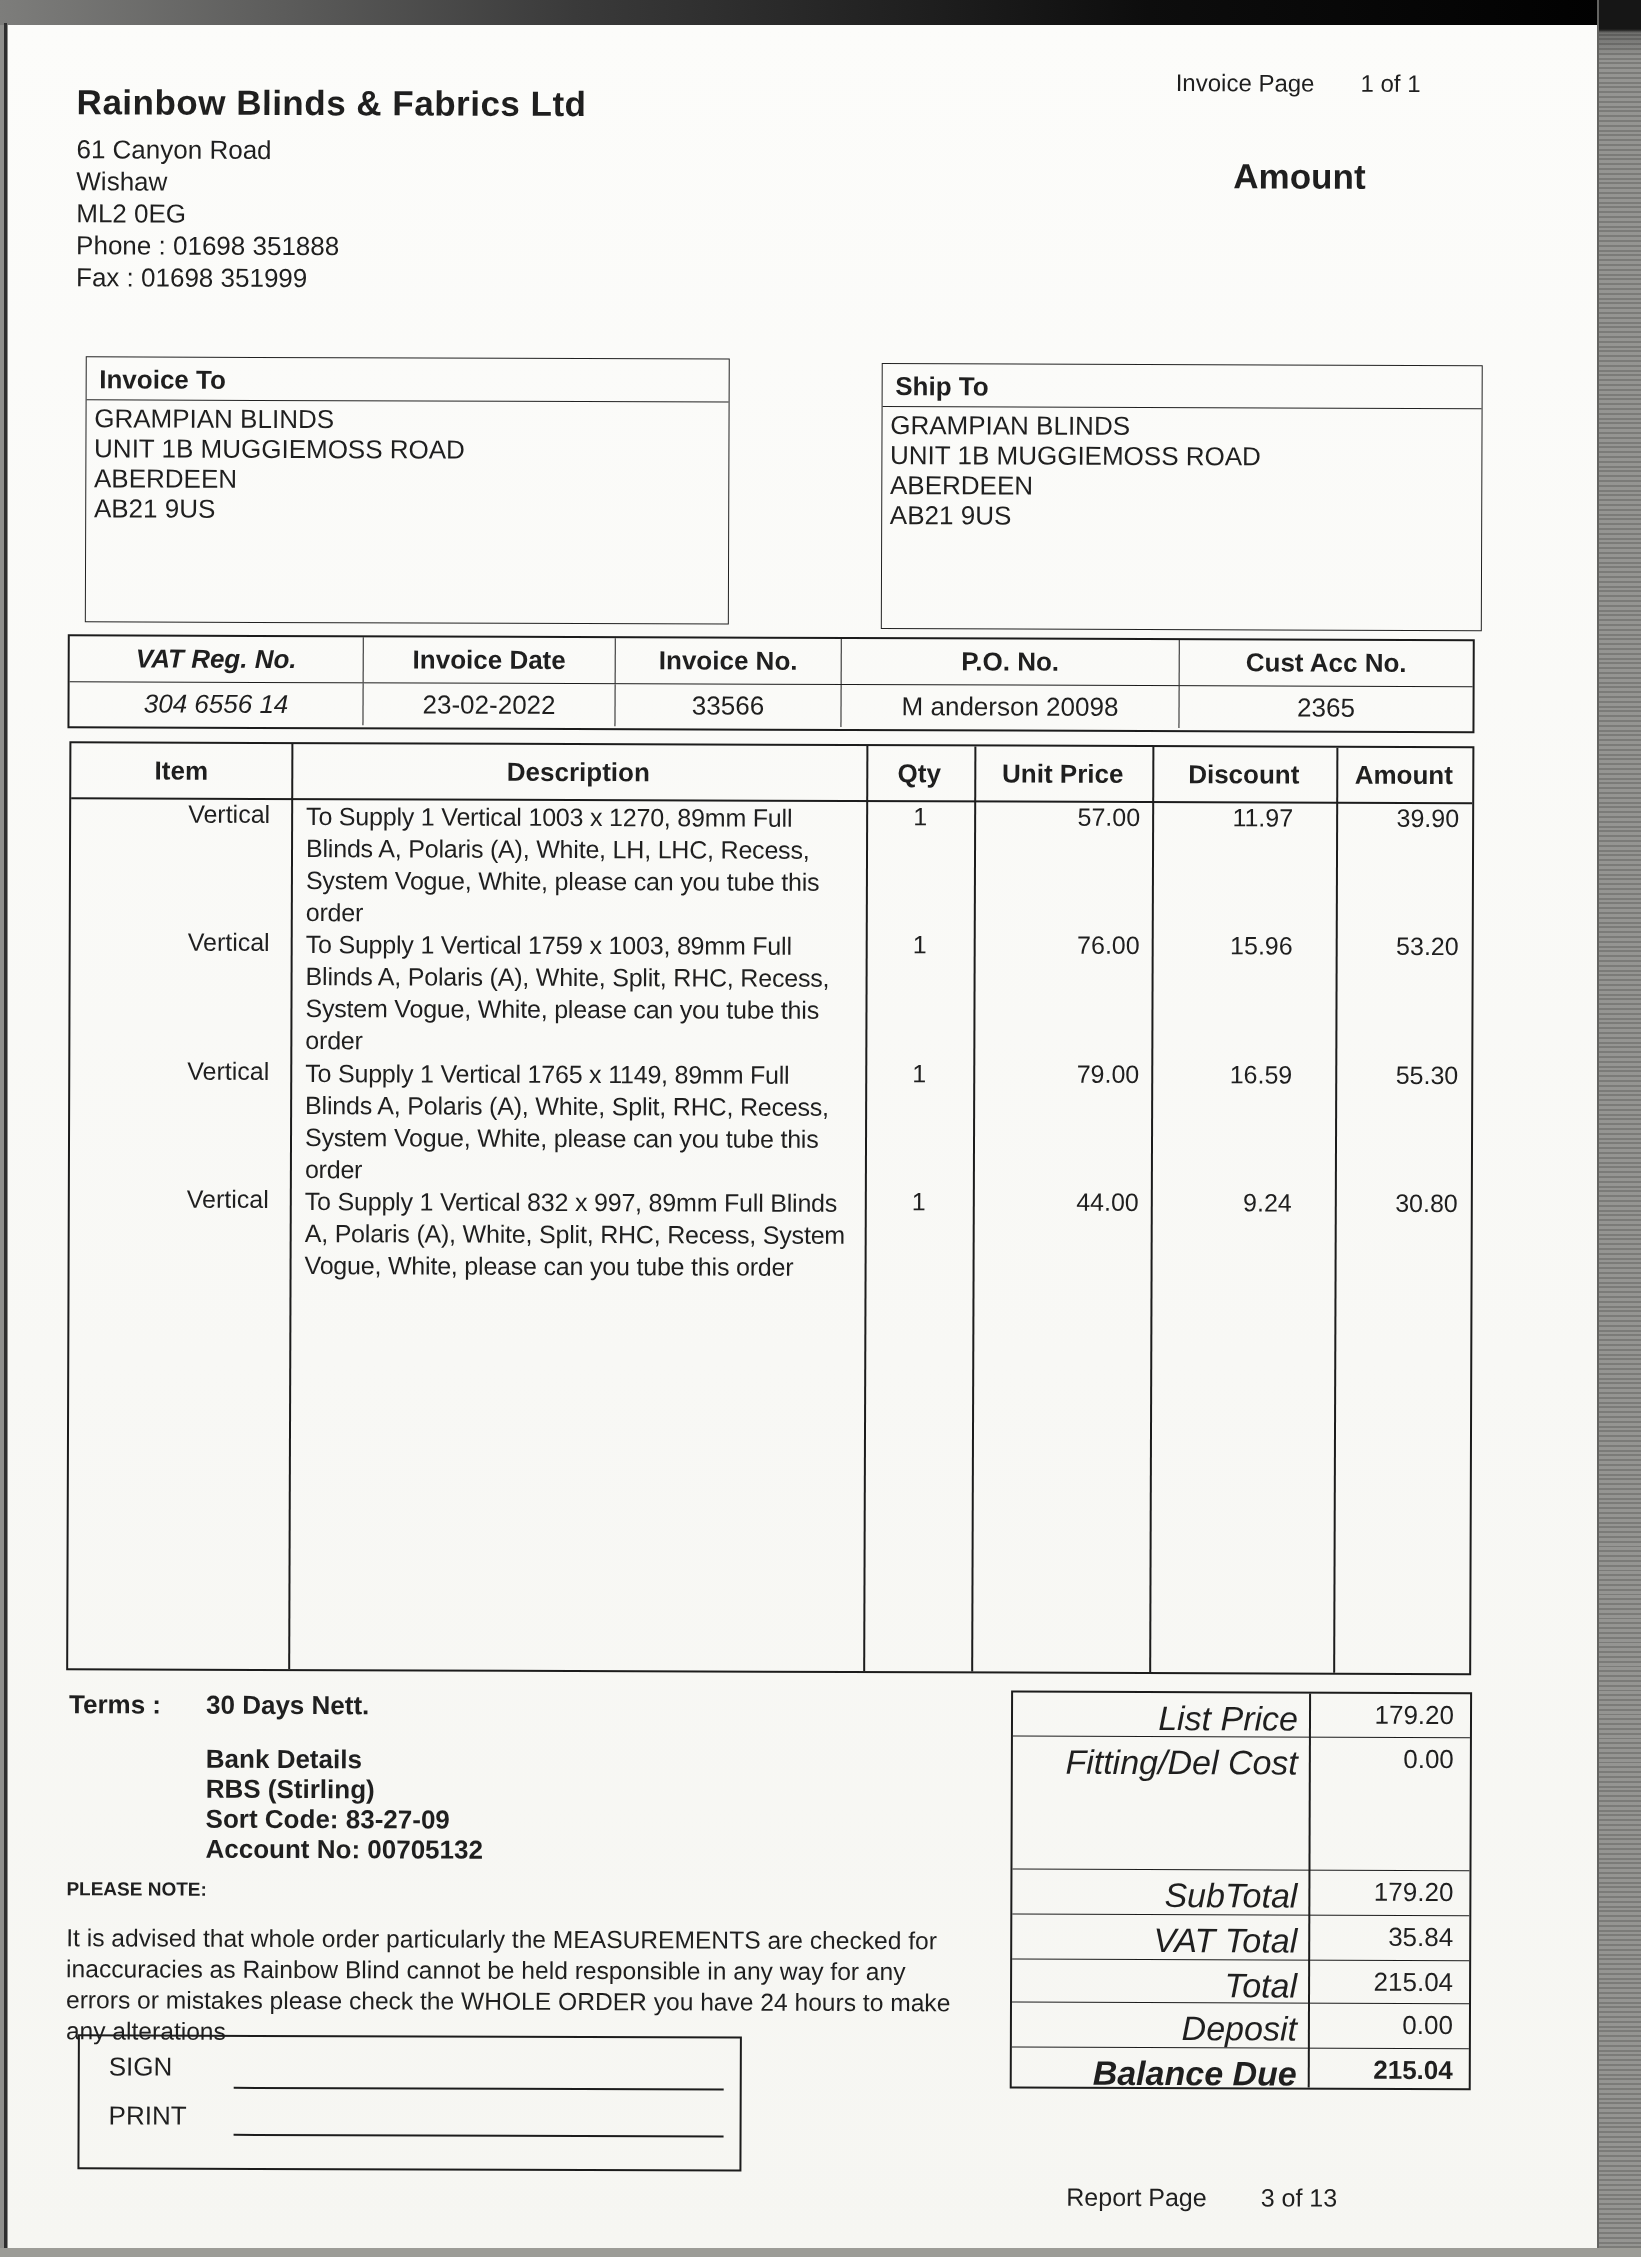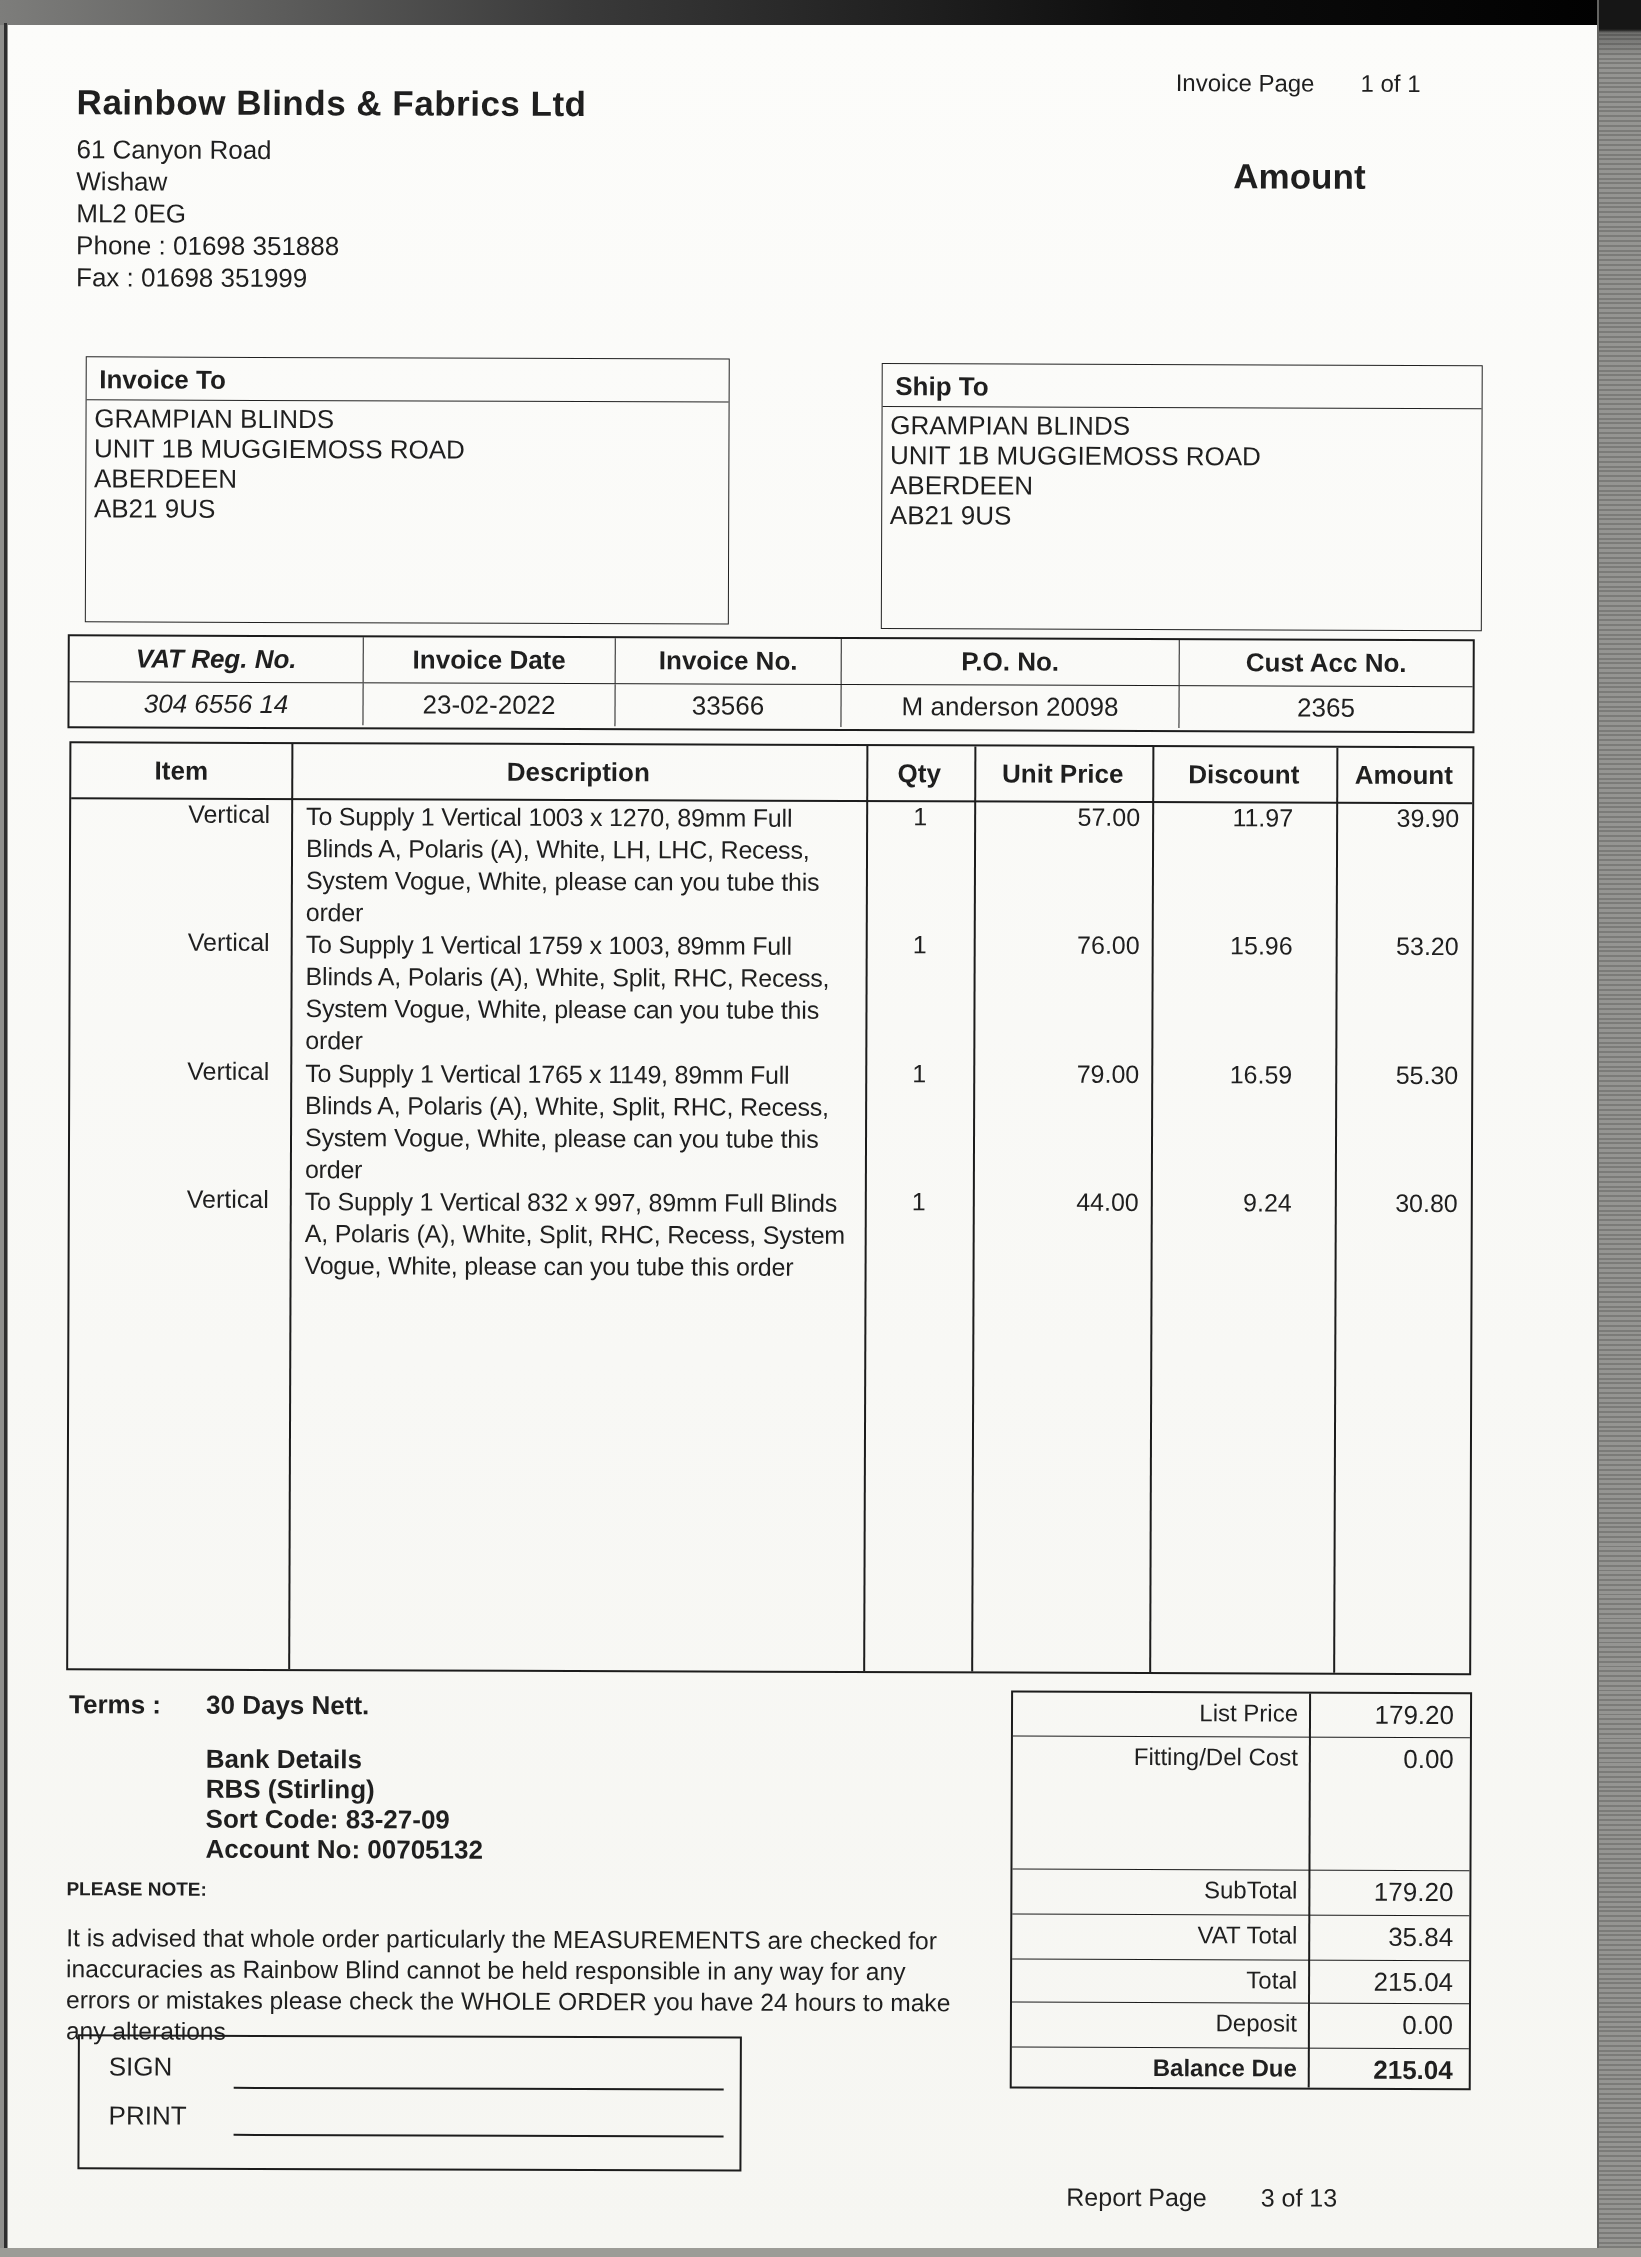--- a/index.html
+++ b/index.html
@@ -85,21 +85,21 @@
   
   .terms-label{left:75px; top:1690px; font-size:26px; font-weight:bold;}
   .terms-value{left:212px; top:1690px; font-size:26px; font-weight:bold;}
   .bank-block{left:212px; top:1744px; font-size:26px; font-weight:bold; line-height:30px;}
   .please-note{left:73px; top:1879px; font-size:19px; font-weight:bold;}
   .note-body{left:73px; top:1923px; width:903px; font-size:24.6px; line-height:31px;}
   
   .totals-box{left:1017px; top:1688px; width:461px; height:398px; border:2.4px solid #1c1c1c; box-sizing:border-box;}
   .totals-divider{position:absolute; left:296px; top:0; bottom:0; width:1.9px; background:#1c1c1c;}
   .t-row{position:absolute; left:0; width:100%; box-sizing:border-box;}
-  .t-row .t-label{position:absolute; left:0; top:5.8px; width:285px; text-align:right; font-size:24px;}
+  .t-row .t-label{position:absolute; left:0; top:5.8px; width:285px; text-align:right; font-size:34px;font-style:italic;}
   .t-row .t-value{position:absolute; left:298px; top:5.8px; width:143px; text-align:right; font-size:26px;}
   .tr1{top:0; height:43px;}
   .tr2{top:43px; height:132px; border-top:1.9px solid #1c1c1c;}
   .tr3{top:176px; height:45px; border-top:1.9px solid #1c1c1c;}
   .tr4{top:221px; height:44px; border-top:1.9px solid #1c1c1c;}
   .tr5{top:266px; height:43px; border-top:1.9px solid #1c1c1c;}
   .tr6{top:309px; height:45px; border-top:1.9px solid #1c1c1c;}
   .tr7{top:354px; height:43px; border-top:1.9px solid #1c1c1c; font-weight:bold;}
   
   .sign-box{left:85px; top:2035px; width:664px; height:135px; border:2.4px solid #1c1c1c; box-sizing:border-box;}

